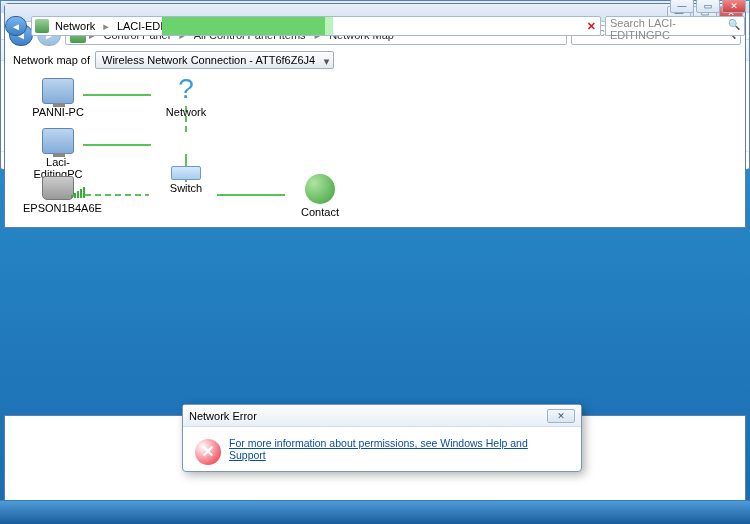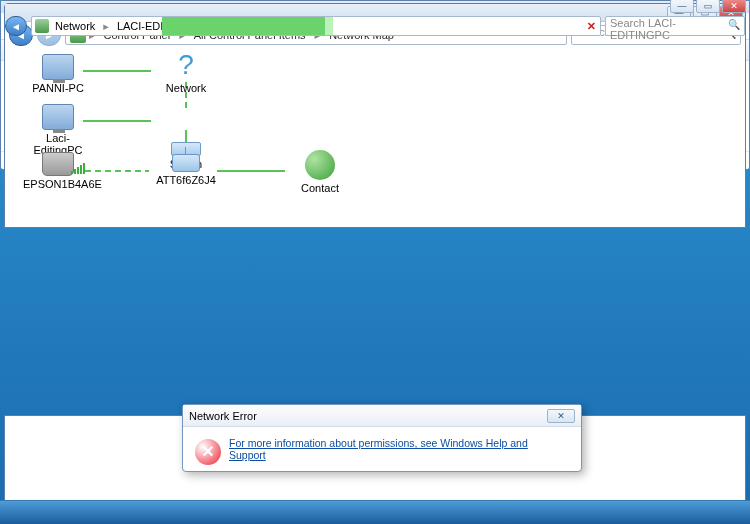--- a/index.html
+++ b/index.html
@@ -96,20 +96,24 @@
       <div class="bc-icon"></div>
       <span class="bc-arrow">▸</span>
       <span class="bc-item">Control Panel</span>
       <span class="bc-arrow">▸</span>
       <span class="bc-item">All Control Panel Items</span>
       <span class="bc-arrow">▸</span>
       <span class="bc-item">Network Map</span>
     </div>
     <div class="searchbox">Search Control Panel</div>
   </div>
+  <div class="subbar">
+    <span>Network map of</span>
+    <div class="dd">Wireless Network Connection - ATT6f6Z6J4</div>
+  </div>
   <div class="map">
 
     <div class="hline" style="left:78px;top:22px;width:68px;"></div>
     <div class="vline vdashed" style="left:180px;top:34px;height:28px;"></div>
     <div class="hline" style="left:78px;top:72px;width:68px;"></div>
     <div class="vline" style="left:180px;top:82px;height:28px;"></div>
     <div class="hline dashed" style="left:80px;top:122px;width:64px;"></div>
     <div class="hline" style="left:212px;top:122px;width:68px;"></div>
 
     <div class="node" style="left:18px;top:6px;">
@@ -132,24 +136,20 @@
       <div class="dev-printer"></div>
       <div class="bars" style="left:48px;top:8px;">
           <span style="height:3px"></span>
           <span style="height:5px"></span>
           <span style="height:7px"></span>
           <span style="height:9px"></span>
           <span style="height:11px"></span>
         </div>
       <div>EPSON1B4A6E</div>
     </div>
-    <div class="node" style="left:146px;top:106px;">
-      <div class="dev-router"></div>
-      <div>ATT6f6Z6J4</div>
-    </div>
     <div class="node" style="left:280px;top:102px;">
       <div class="dev-globe"></div>
       <div>Contact</div>
     </div>
   </div>
 </div>
 
 <div class="win2">
   <div class="titlebar2">
     <div class="ctrls2">

